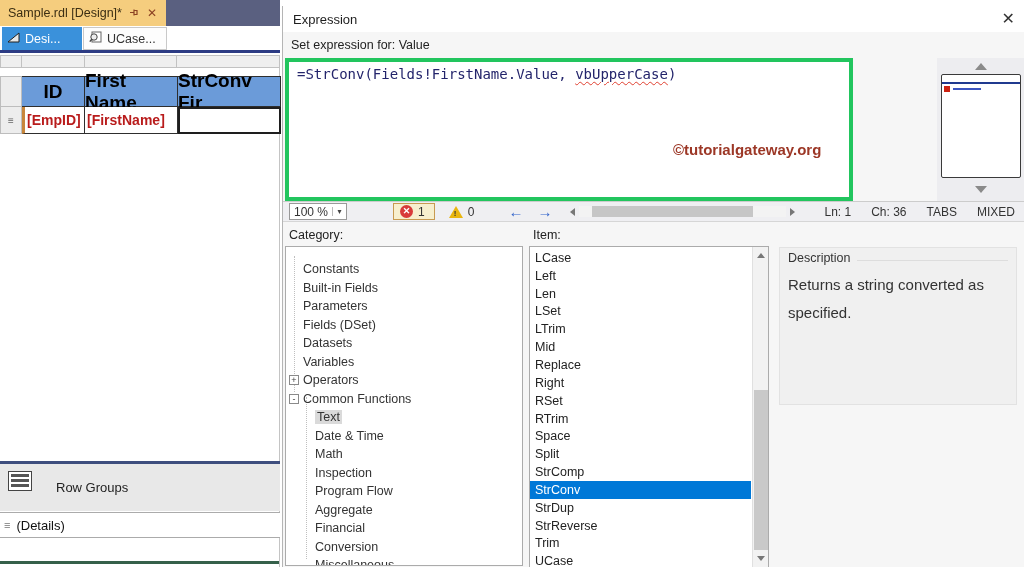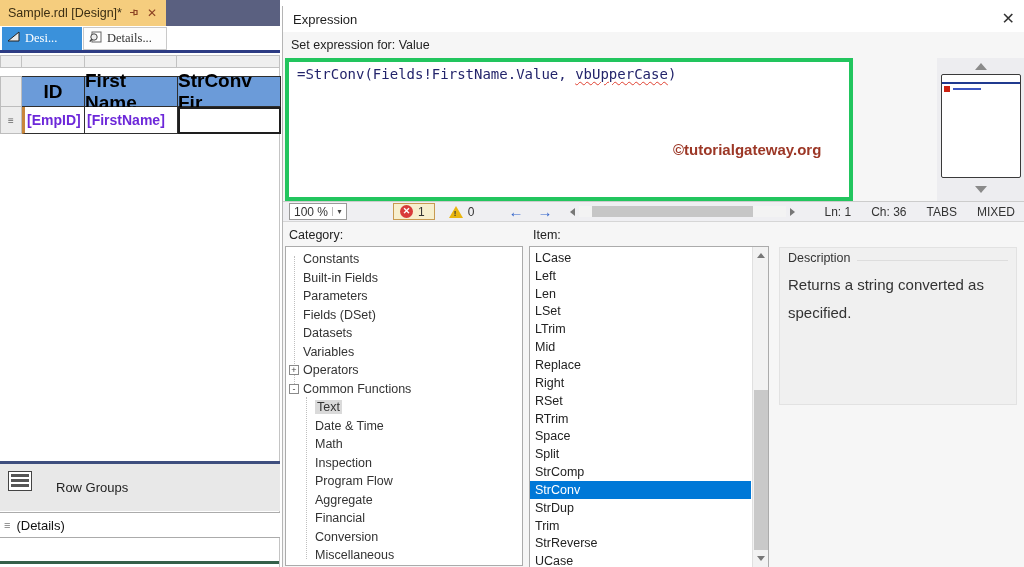--- a/index.html
+++ b/index.html
@@ -7,36 +7,36 @@
   #stage { position:relative; width:1024px; height:567px; background:#fff; }
 
   
   #left-pane { position:absolute; left:0; top:0; width:280px; height:567px; background:#fff; border-right:1px solid #C4C4C4; }
   .tabbar { position:absolute; left:0; top:0; width:280px; height:26px; }
   .doc-tab { position:absolute; left:0; top:0; width:166px; height:26px; background:#F5CD7E; display:flex; align-items:center; gap:7px; padding:0 6px 0 8px; }
   .doc-tab .t { font-size:12.5px; color:#3B2E13; white-space:nowrap; }
   .doc-tab .pin, .doc-tab .x { color:#8B4223; font-size:12px; line-height:12px; }
   .tab-filler { position:absolute; left:166px; top:0; width:114px; height:26px; background:#5A6080; }
 
-  .subtabs { position:absolute; left:0; top:26px; width:280px; height:32px; background:#fff;font-family:Liberation Serif, serif; }
+  .subtabs { position:absolute; left:0; top:26px; width:280px; height:32px; background:#fff; }
   .design-tab { position:absolute; left:2px; top:1px; width:80px; height:23px; background:#3A91DB; color:#fff; display:flex; align-items:center; gap:5px; padding-left:5px; font-size:12.5px; }
   .preview-tab { position:absolute; left:83px; top:1px; width:84px; height:23px; background:#FDFDFD; border:1px solid #C9C9C9; color:#333; display:flex; align-items:center; gap:5px; padding-left:5px; font-size:12.5px; }
   .navy-line { position:absolute; left:0; top:50px; width:280px; height:3px; background:#2D3C84; }
 
   
   .ruler { position:absolute; left:0; top:55px; width:280px; height:13px; display:flex; }
   .ruler div { background:#EFEFEF; border:1px solid #C2C2C2; border-left:none; height:13px; }
   .ruler div:first-child { border-left:1px solid #C2C2C2; }
 
   
   .tablix { position:absolute; left:0; top:76px; width:281px; }
   .trow { display:flex; }
   .gcell { width:22px; background:#EDEDED; border:1px solid #BDBDBD; display:flex; align-items:center; justify-content:center; color:#666; }
   .hcell { background:#6B9BD9; border:1px solid #2E2E2E; border-left:none; color:#000; font-weight:bold; font-size:19px; display:flex; align-items:center; justify-content:center; height:31px; }
-  .dcell { background:#fff; border:1px solid #2E2E2E; border-left:none; border-top:none; font-size:14px; font-weight:600; color:#6d28d9; display:flex; align-items:center; height:27px; padding-left:2px; white-space:nowrap; overflow:hidden; }
+  .dcell { background:#fff; border:1px solid #2E2E2E; border-left:none; border-top:none; font-size:14px; font-weight:600; color:#b91c1c; display:flex; align-items:center; height:27px; padding-left:2px; white-space:nowrap; overflow:hidden; }
   .c1 { width:63px; } .c2 { width:93px; } .c3 { width:103px; }
   .dcell.emp { border-left:3px solid #C8863B; }
   .dcell.selcell { border:2px solid #1E1E1E; }
 
   
   .rg-divider { position:absolute; left:0; top:461px; width:280px; height:3px; background:#3E4E7E; }
   .row-groups { position:absolute; left:0; top:464px; width:280px; height:47px; background:#E8E8E8; }
   .rg-icon { position:absolute; left:8px; top:7px; width:24px; height:20px; background:#fff; border:1px solid #444; }
   .rg-icon i { display:block; height:3px; margin:2px 2px 0 2px; background:#555; }
   .rg-label { position:absolute; left:56px; top:16px; font-size:13px; color:#222; }
@@ -84,21 +84,21 @@
   .hs-right { width:0; height:0; border-top:4px solid transparent; border-bottom:4px solid transparent; border-left:5px solid #777; }
   .hs-track { flex:1; height:11px; background:#F3F3F3; margin:0 4px; position:relative; }
   .hs-thumb { position:absolute; left:6%; top:0; width:78%; height:11px; background:#C6C6C6; }
   .statuses { margin-left:auto; display:flex; gap:20px; margin-right:10px; }
 
   
   .cat-label-h { position:absolute; left:6px; top:222px; font-size:12.5px; color:#222; }
   .item-label-h { position:absolute; left:250px; top:222px; font-size:12.5px; color:#222; }
 
   
-  .cat-box { position:absolute; left:2px; top:240px; width:238px; height:320px; background:#fff; border:1px solid #ABABAB; padding-top:3px; overflow:hidden; }
+  .cat-box { position:absolute; left:2px; top:240px; width:238px; height:320px; background:#fff; border:1px solid #ABABAB; padding-top:13px; overflow:hidden; }
   .guide { position:absolute; border-left:1px dotted #BFBFBF; }
   .g1 { left:8px; top:9px; height:136px; }
   .g2 { left:20px; top:150px; height:162px; }
   .cat-row { position:relative; height:18.5px; display:flex; align-items:center; font-size:12.5px; color:#333; }
   .cat-row.lv0 { padding-left:17px; }
   .cat-row.lv1 { padding-left:29px; }
   .expander { position:absolute; left:3px; top:4px; width:10px; height:10px; background:#fff; border:1px solid #8A8A8A; font-size:9px; line-height:8px; text-align:center; color:#444; }
   .cat-row.sel span.cl { background:#DADADA; padding:0 2px; }
 
   
@@ -149,21 +149,21 @@
         <span>Desi...</span>
       </div>
       <div class="preview-tab">
         <span>
           <svg width="13" height="12" viewBox="0 0 13 12">
               <rect x="3" y="1" width="9" height="10" fill="#fff" stroke="#666"></rect>
               <circle cx="5" cy="6" r="3.2" fill="#EDEDED" stroke="#444"></circle>
               <path d="M2.8 8.2 L0.8 10.6" stroke="#444" stroke-width="1.4"></path>
             </svg>
         </span>
-        <span>Details...</span>
+        <span>UCase...</span>
       </div>
     </div>
     <div class="navy-line"></div>
 
     <div class="ruler">
       <div style="width:22px"></div>
       <div style="width:63px"></div>
       <div style="width:93px"></div>
       <div style="width:103px"></div>
     </div>
@@ -325,22 +325,22 @@
       <div class="item-row">Mid</div>
       <div class="item-row">Replace</div>
       <div class="item-row">Right</div>
       <div class="item-row">RSet</div>
       <div class="item-row">RTrim</div>
       <div class="item-row">Space</div>
       <div class="item-row">Split</div>
       <div class="item-row">StrComp</div>
       <div class="item-row sel">StrConv</div>
       <div class="item-row">StrDup</div>
+      <div class="item-row">StrReverse</div>
       <div class="item-row">Trim</div>
-      <div class="item-row">StrReverse</div>
       <div class="item-row">UCase</div>
       <div class="vscroll">
         <div class="vs-up"></div>
         <div class="vs-thumb"></div>
         <div class="vs-down"></div>
       </div>
     </div>
 
     <div class="group desc">
       <div class="hdr">

